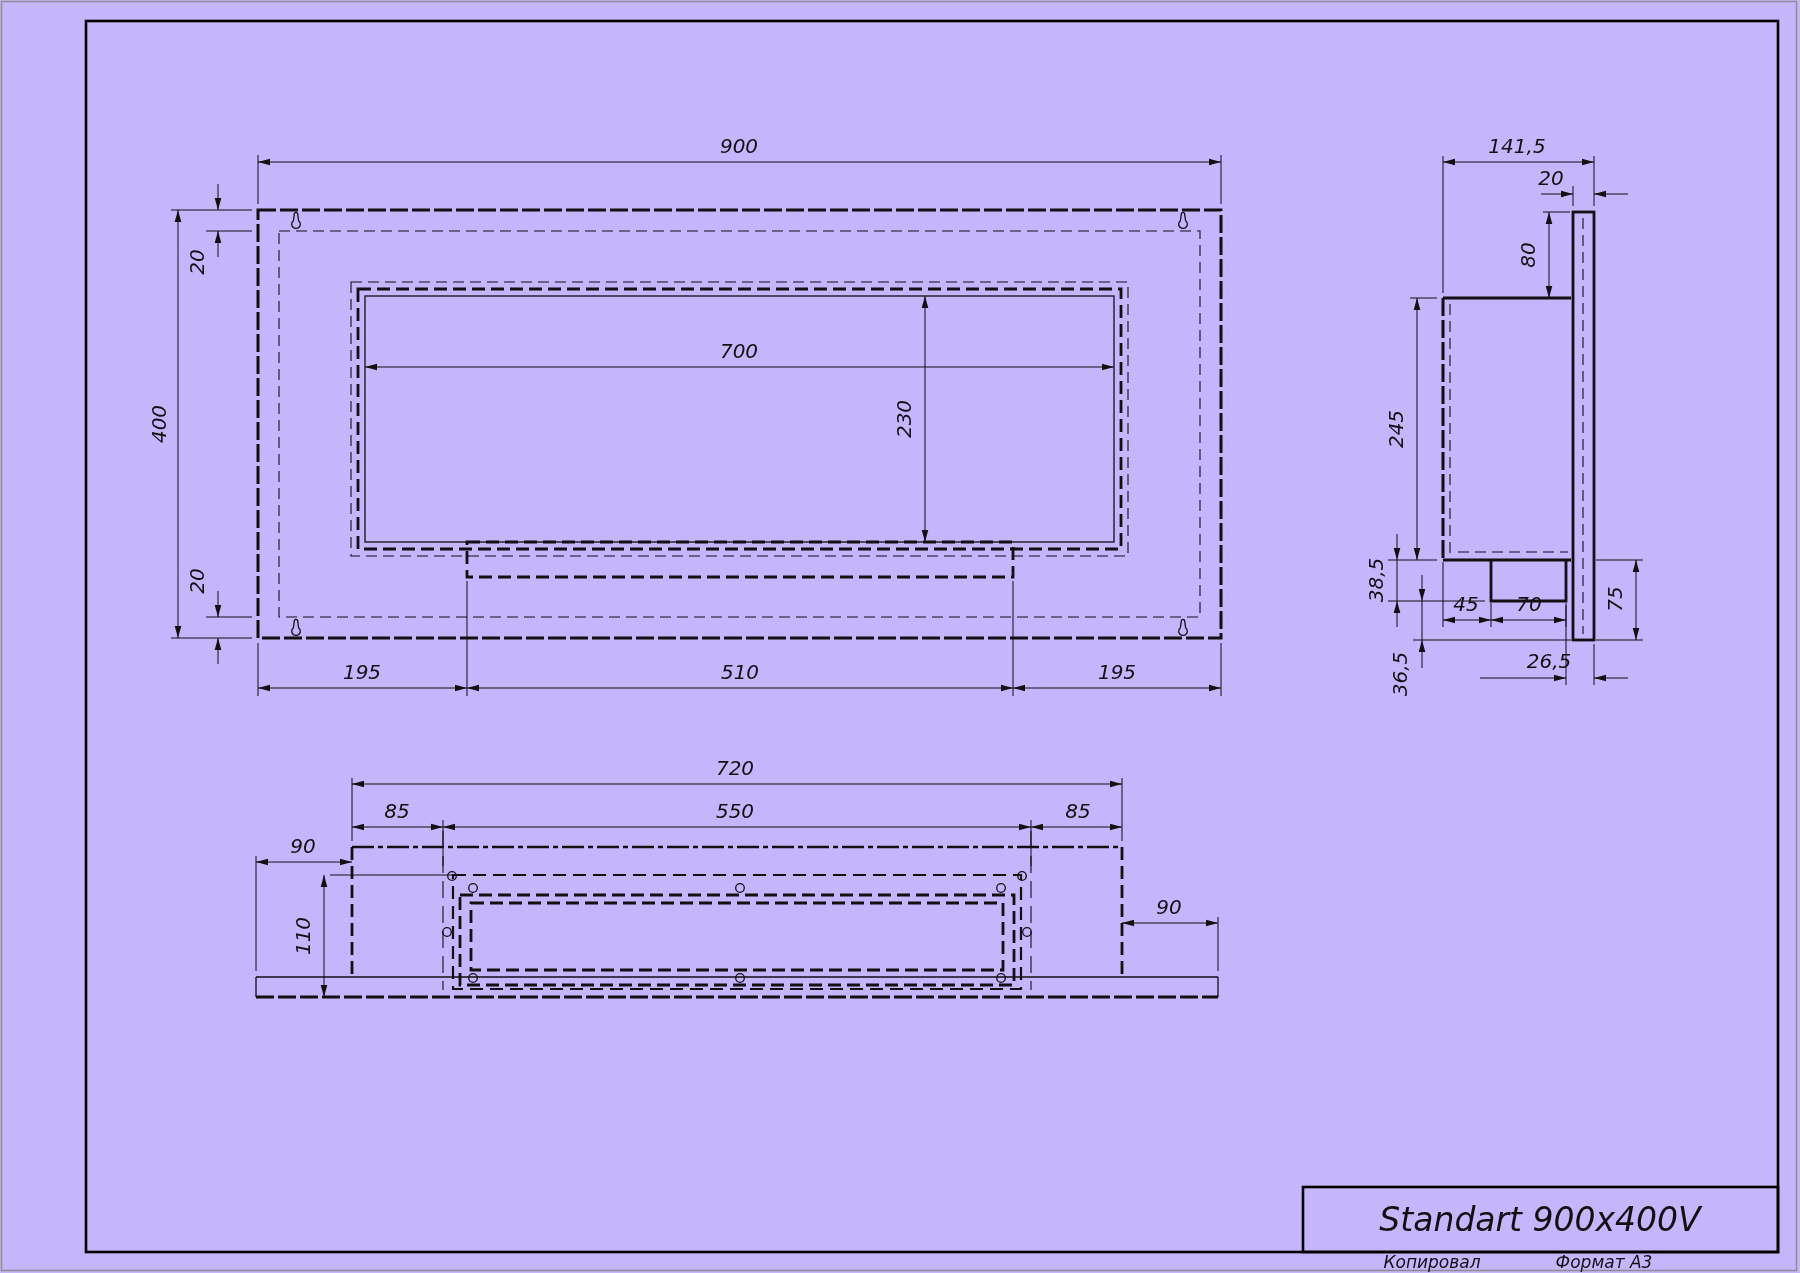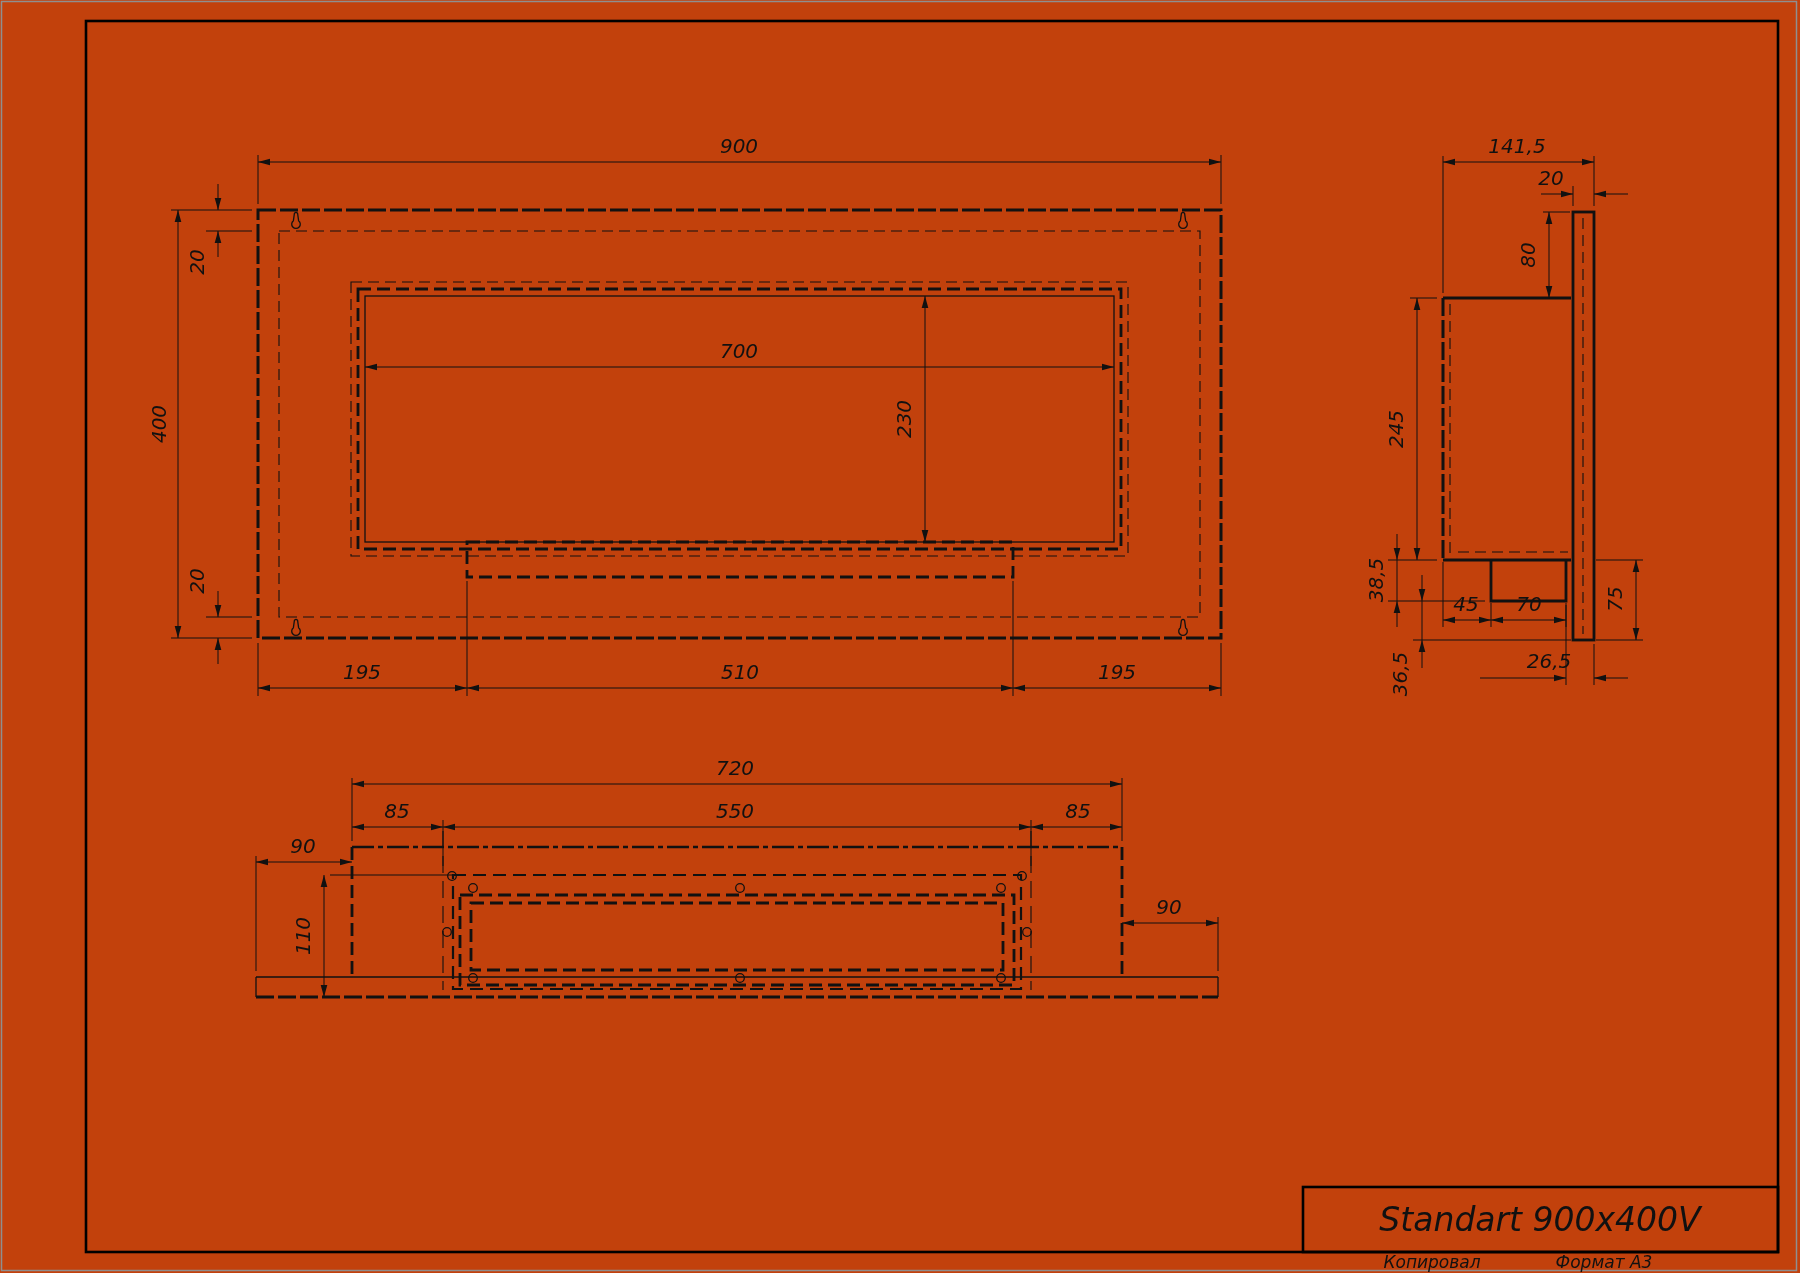--- a/index.html
+++ b/index.html
@@ -1,16 +1,16 @@
 <!DOCTYPE html>
 <html><head>
 <meta charset="utf-8">
 <style>
   html,body{margin:0;padding:0;background:#e8e8e8;}
-  .page{position:relative;width:1800px;height:1273px;background:#c2410c;overflow:hidden;}
+  .page{position:relative;width:1800px;height:1273px;background:#c4b5fd;overflow:hidden;}
   svg{display:block;}
   
   .heavy      {stroke:#111;stroke-width:3;fill:none;stroke-dasharray:18 4;}
   .heavysolid {stroke:#111;stroke-width:2.8;fill:none;}
   .hid        {stroke:#111;stroke-width:2.8;fill:none;stroke-dasharray:13 6;}
   .hid2       {stroke:#111;stroke-width:2.2;fill:none;stroke-dasharray:13 7;}
   .thin       {stroke:#111;stroke-width:1.3;fill:none;}
   .tdash      {stroke:#111;stroke-width:1.1;fill:none;stroke-dasharray:11 6;}
   .ldash      {stroke:#111;stroke-width:1.1;fill:none;stroke-dasharray:17 8;}
   .dadot      {stroke:#111;stroke-width:2.6;fill:none;stroke-dasharray:22 4 5 4;}

